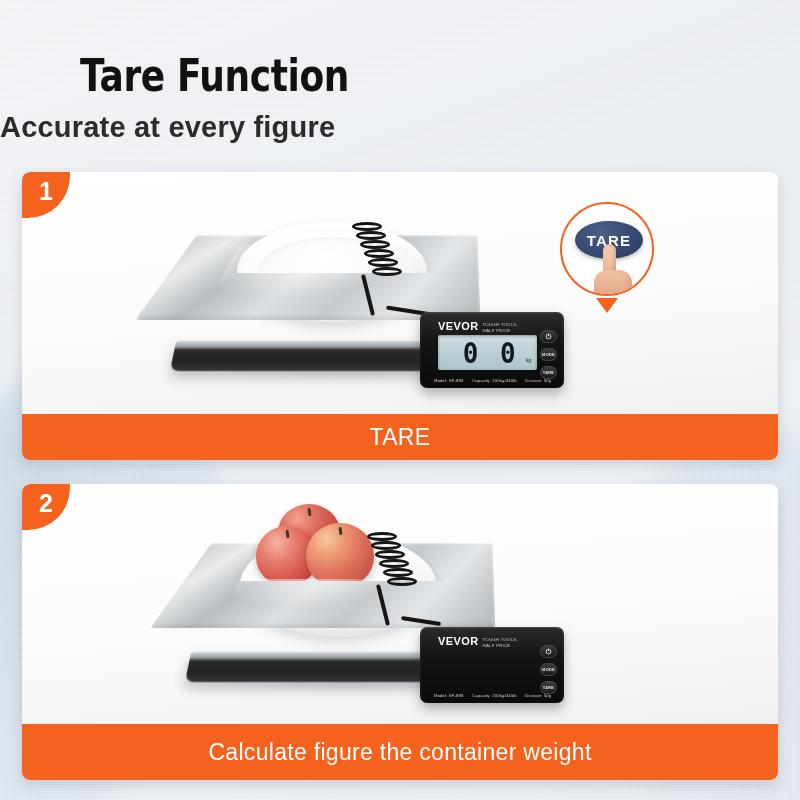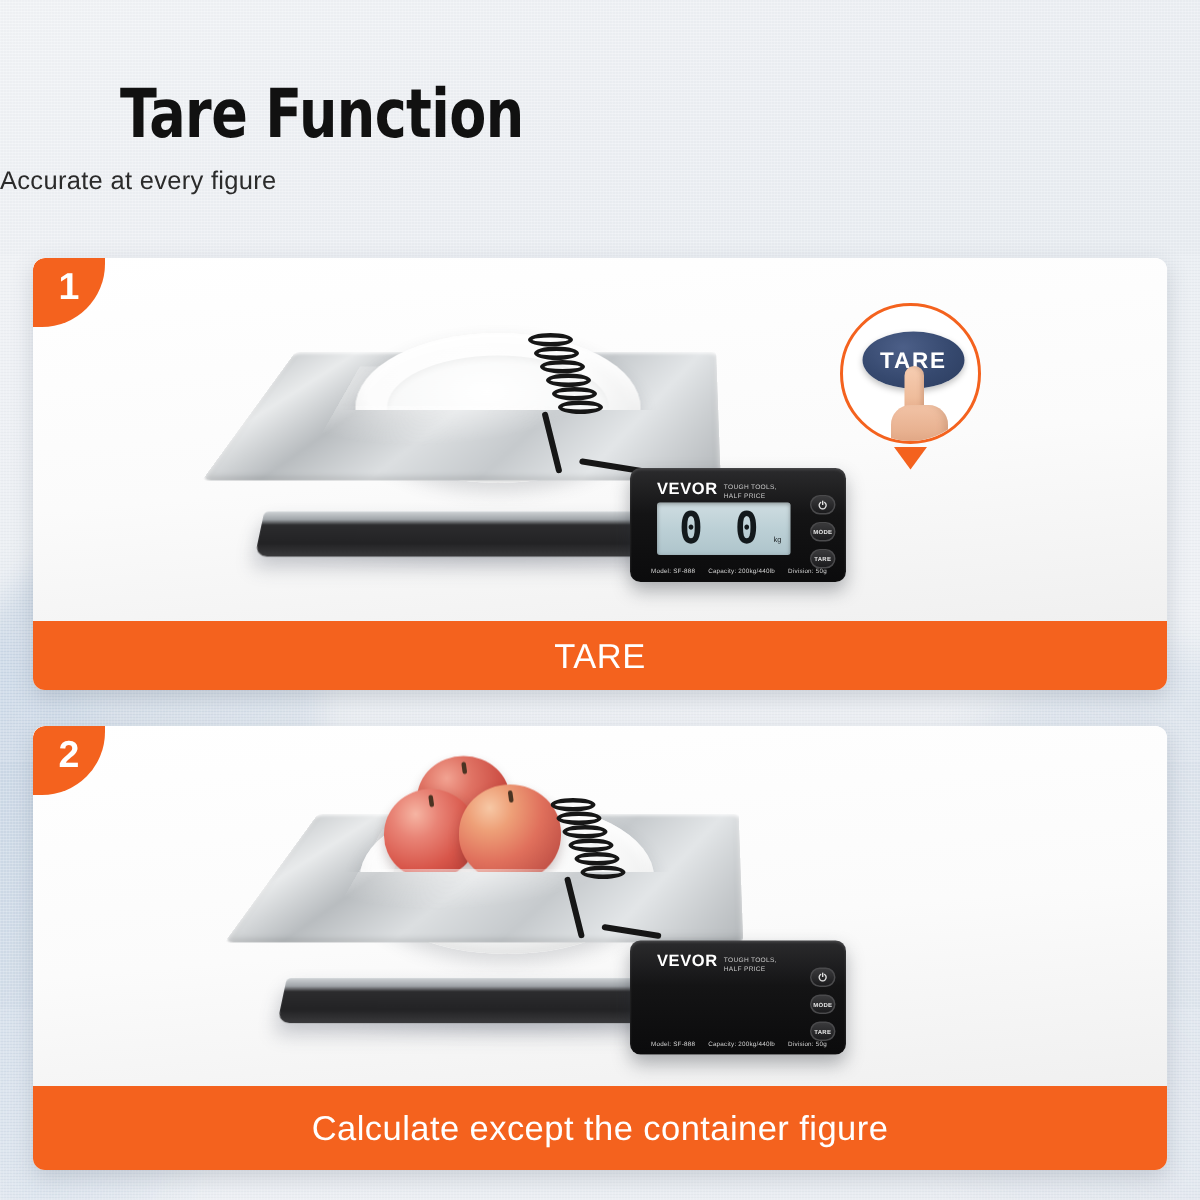--- a/index.html
+++ b/index.html
@@ -65,23 +65,23 @@
     font-family: "DejaVu Sans", sans-serif;
     font-weight: bold;
     font-size: 45px;
     letter-spacing: -0.5px;
     color: #111111;
     transform: scaleX(0.80);
     line-height: 1.05;
   }
   .subtitle {
     margin-top: 12px;
-    font-size: 17px;
+    font-size: 29px;
     color: #2b2b2b;
-    font-weight: 400;
+    font-weight: 700;
     letter-spacing: .2px;
   }
 
   
   .panel {
     position: absolute;
     left: 22px;
     width: 756px;
     border-radius: 8px;
     overflow: hidden;
@@ -282,21 +282,21 @@
     color: #c9c9c9;
     font-size: 4.4px;
     line-height: 1.25;
     letter-spacing: .2px;
     padding-top: 1px;
   }
 
   .lcd {
     position: absolute;
     left: 18px; top: 23px;
-    width: 89px; height: 35px;
+    width: 99px; height: 35px;
     background: linear-gradient(180deg,#cfdde1 0%,#bcd0d6 50%,#aec4cb 100%);
     border-radius: 2px;
     box-shadow: inset 0 1px 3px rgba(0,0,0,.35);
     display: flex;
     align-items: center;
     justify-content: flex-end;
     padding-right: 6px;
     gap: 7px;
   }
   .lcd-digits {
@@ -573,15 +573,15 @@
       <div class="btn-col">
         <div class="hbtn power">⏻</div>
         <div class="hbtn">MODE</div>
         <div class="hbtn">TARE</div>
       </div>
     </div>
 
   </div>
 
   <div class="caption">
-    <span>Calculate except the container figure</span>
+    <span>Calculate figure the container weight</span>
   </div>
 </div>
 
 </body></html>

